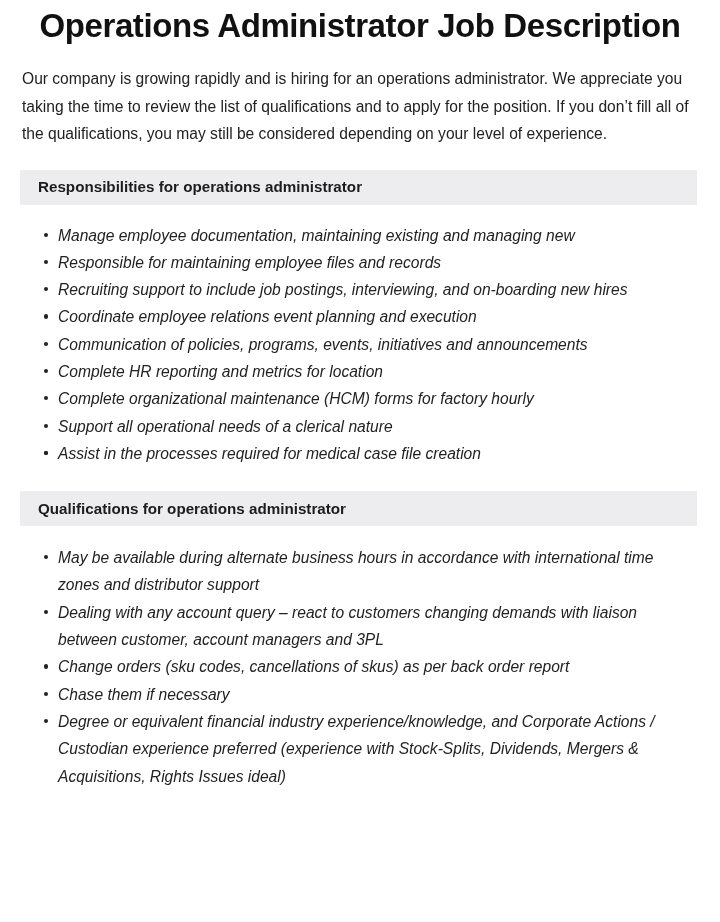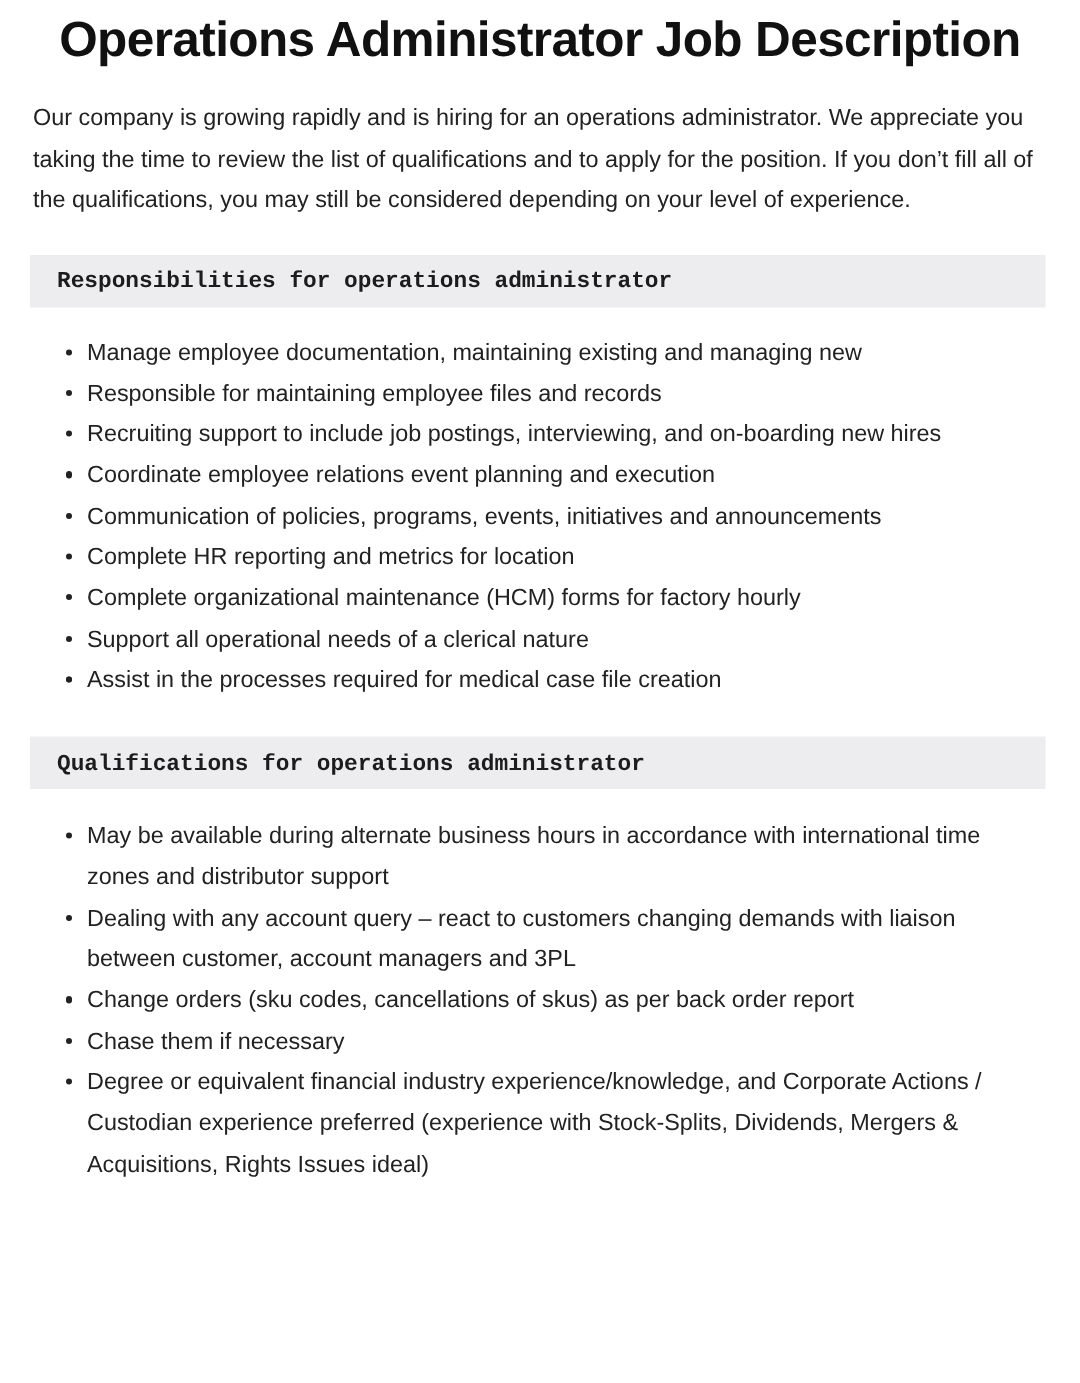--- a/index.html
+++ b/index.html
@@ -56,27 +56,27 @@
     align-items: center;
     padding: 0 0 0 18px;
     box-sizing: border-box;
   }
 
   .section-head-text {
     font-size: 15.2px;
     line-height: 20px;
     font-weight: 600;
     color: #1c1c1c;
-    font-family: Liberation Mono, monospace;
   }
 
   ul.bullets {
     list-style: none;
     margin: 0;
     padding: 17px 22px 0 44px;
+    font-style: italic;
   }
 
   ul.bullets li {
     position: relative;
     font-size: 15.6px;
     line-height: 27.3px;
     color: #222222;
     padding-left: 14px;
     margin: 0;
   }

